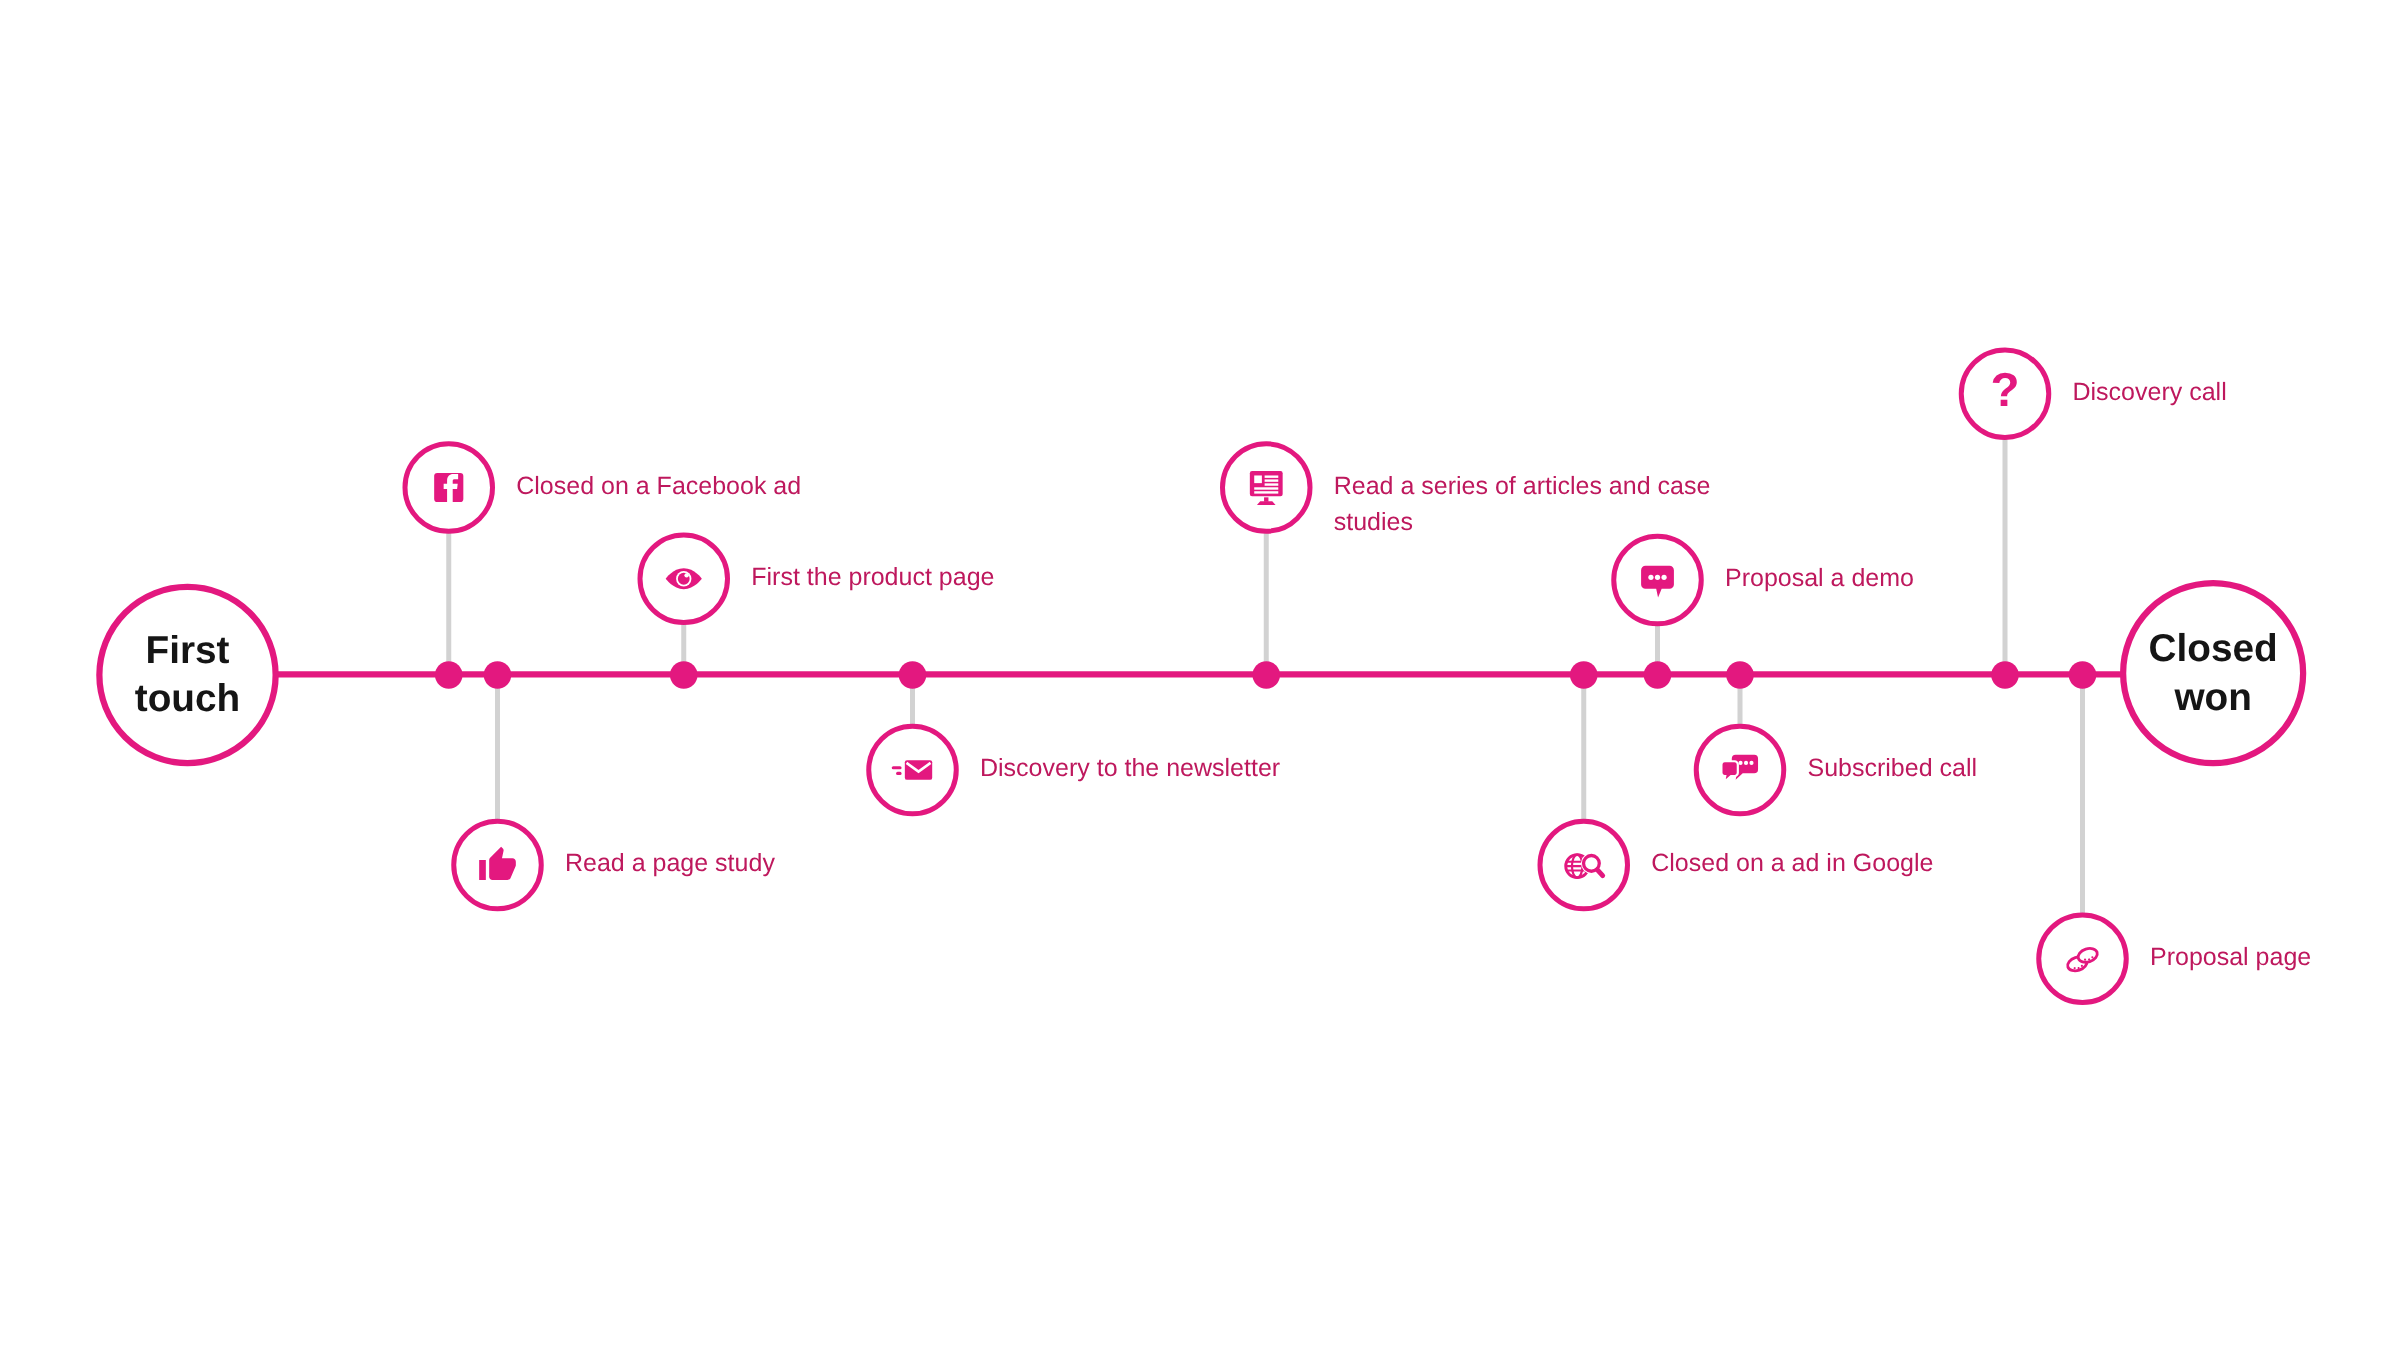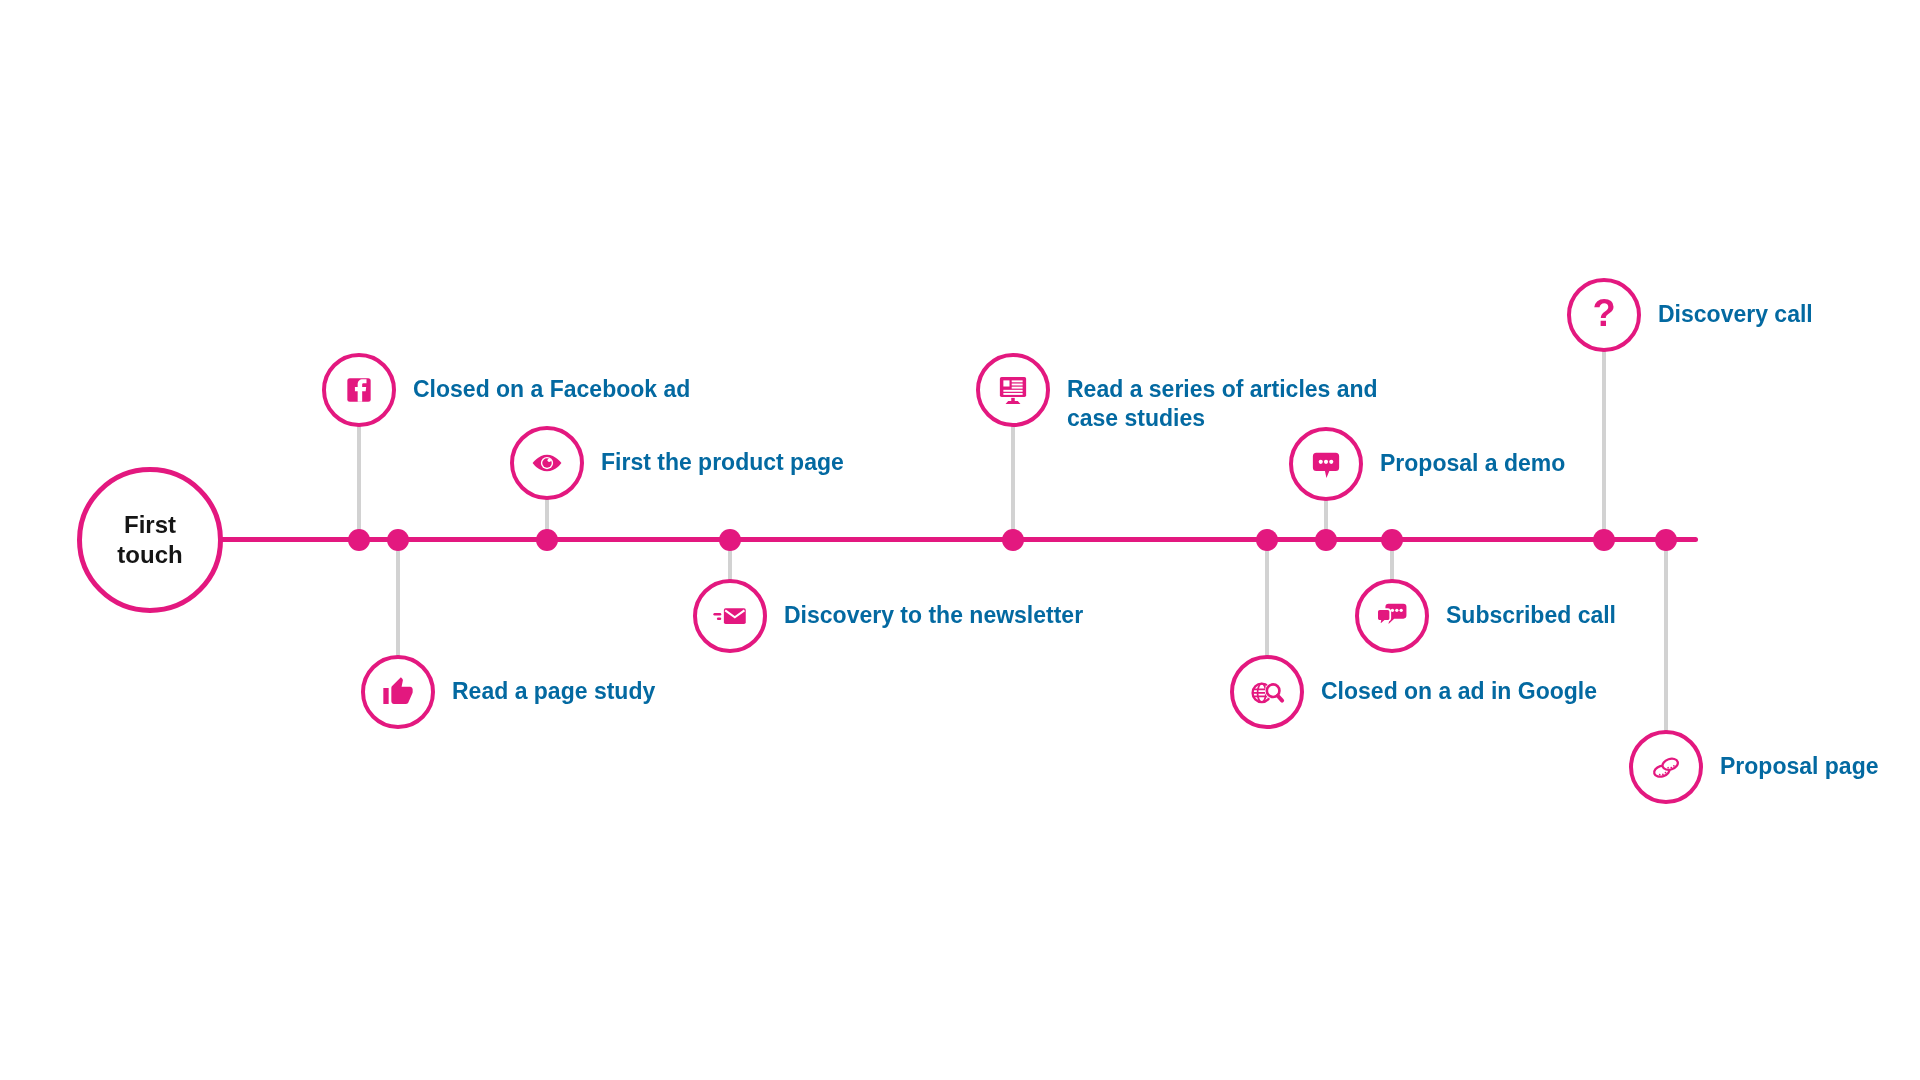--- a/index.html
+++ b/index.html
@@ -30,21 +30,21 @@
   .endpoint {
     position: absolute;
     background: #fff;
     border: 5px solid var(--accent);
     border-radius: 50%;
     display: flex;
     align-items: center;
     justify-content: center;
     text-align: center;
     font-weight: bold;
-    font-size: 24px;
+    font-size: 31px;
     line-height: 1.25;
     color: #151515;
     z-index: 5;
     padding: 0 18px;
   }
   .endpoint.start { left: 77px;  top: 467px; width: 146px; height: 146px; }
   .endpoint.end   { left: 1696px; top: 464px; width: 149px; height: 149px; }
 
   
   .connector {
@@ -89,40 +89,43 @@
     font-size: 38px;
     line-height: 1;
     color: var(--accent);
     transform: translateY(-2px);
   }
 
   .event-label {
     position: absolute;
     left: calc(var(--cx) + 54px);
     top: calc(var(--cy) - 15px);
-    font-size: 23px;
-    font-weight: 700;
+    font-size: 20px;
+    font-weight: 400;
     line-height: 29px;
-    color: #0369a1;
+    color: #be185d;
     white-space: nowrap;
     z-index: 4;
   }
   .event-label.wrap { white-space: normal; width: 330px; }
 </style>
 </head>
 <body>
 
 <div class="canvas">
 
   <div class="timeline-line"></div>
 
   <div class="endpoint start">
     <span>First touch</span>
   </div>
 
+  <div class="endpoint end">
+    <span>Closed won</span>
+  </div>
 
   <div class="event above" style="--cx:359px; --cy:390px">
     <div class="connector"></div>
     <div class="event-dot"></div>
     <div class="event-circle">
       <svg width="40" height="40" viewBox="0 0 48 48">
         <rect x="10" y="10" width="28" height="28" rx="3" fill="currentColor"></rect>
         <path fill="#fff" d="M29.8 16h3.2v-5h-4.6c-3.7 0-6 2.4-6 6.1v3.4h-3.3v5h3.3V38h5.4V25.5h4.2l.6-5h-4.8v-2.9c0-1.1.5-1.6 2-1.6z"></path>
       </svg>
     </div>

